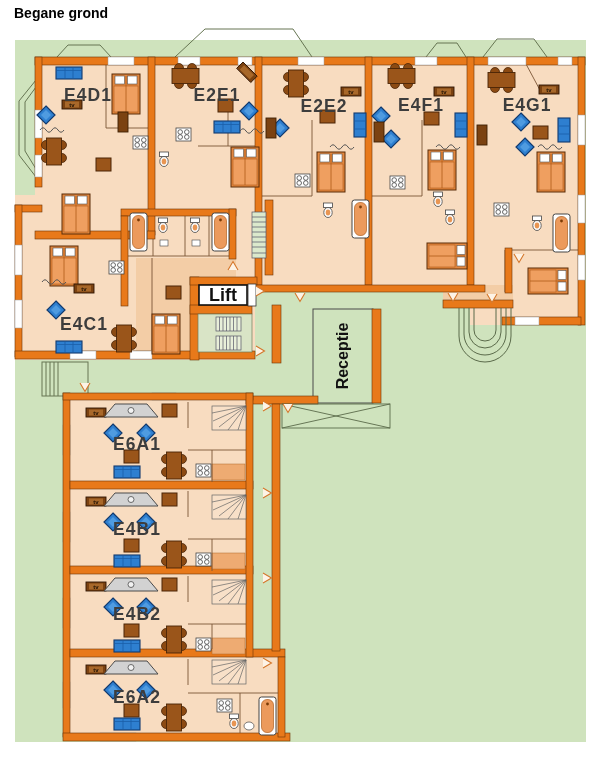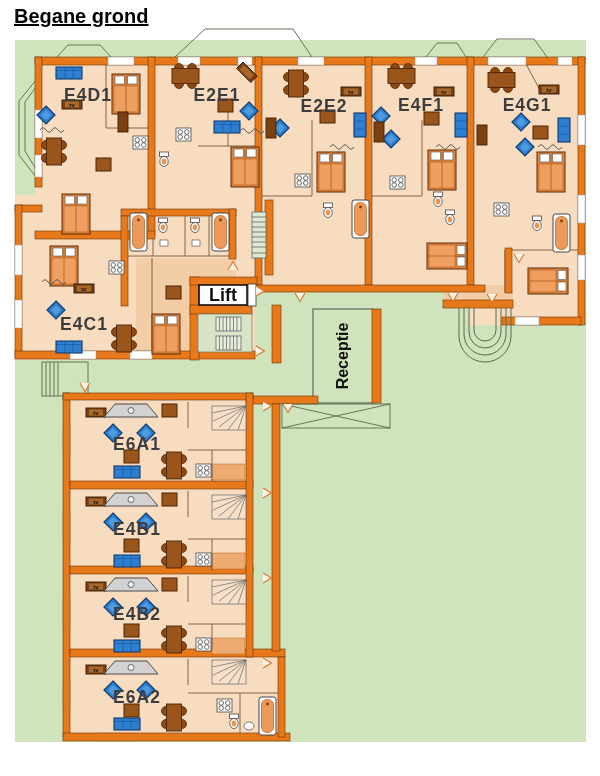--- a/index.html
+++ b/index.html
@@ -1,18 +1,18 @@
 <!DOCTYPE html>
 <html><head>
 <meta charset="utf-8">
 <style>
   html,body{margin:0;padding:0;background:#ffffff;}
   .page{position:relative;width:600px;height:776px;background:#ffffff;overflow:hidden;
         font-family:"Liberation Sans",sans-serif;}
-  .title{position:absolute;left:14px;top:5px;font-size:20px;font-weight:700;color:#000;text-decoration:underline;}
+  .title{position:absolute;left:14px;top:5px;font-size:14px;font-weight:700;color:#000;}
   svg text{font-family:"Liberation Sans",sans-serif;}
   .apt-label{font-size:17.5px;font-weight:700;fill:#3d3d3d;letter-spacing:1px;}
   .lift-label{font-size:18px;font-weight:700;fill:#111;}
   .rec-label{font-size:16px;font-weight:700;fill:#111;}
   .tv-label{font-size:6px;font-weight:700;fill:#1d0f02;}
   .thin{stroke:#7a5535;stroke-width:0.9;fill:none;}
   .deco{stroke:#667552;stroke-width:1;fill:none;}
 </style>
 </head>
 <body>

